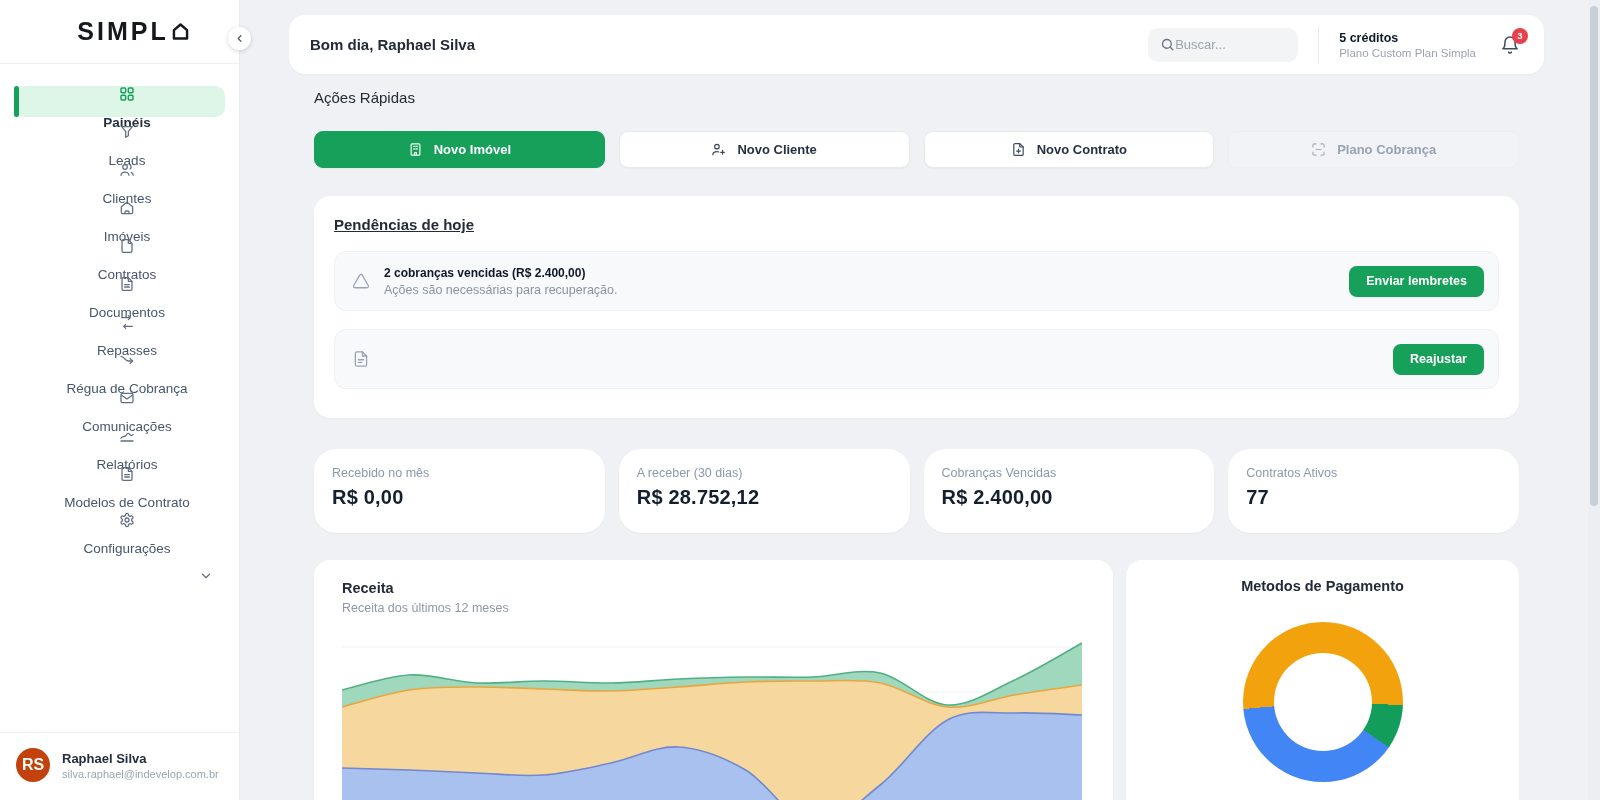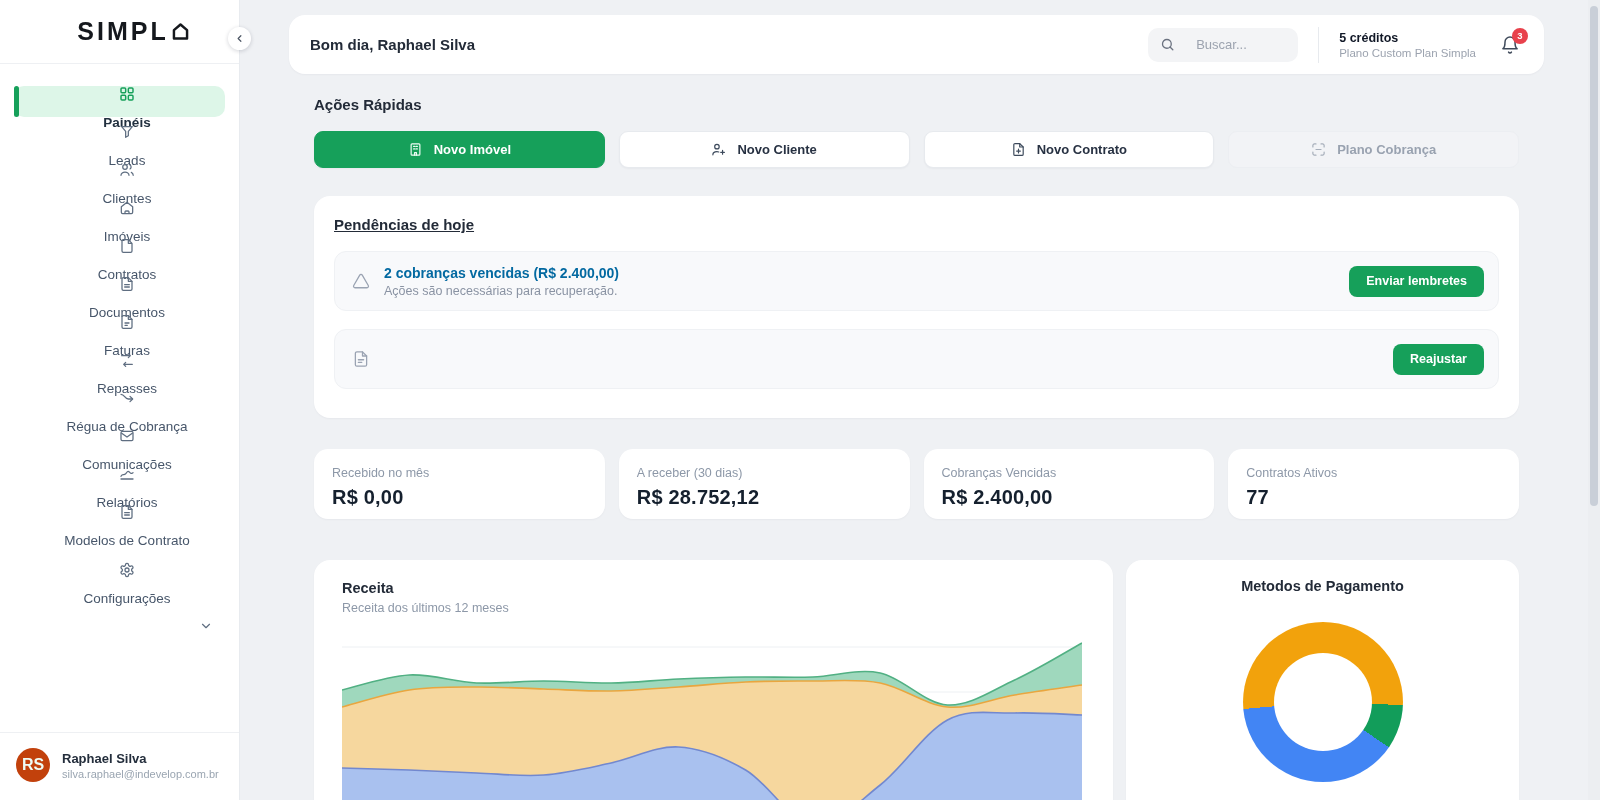--- a/index.html
+++ b/index.html
@@ -28,21 +28,21 @@
     padding-left:15px; border-radius:10px; cursor:pointer; position:relative;
     font-size:13.5px; color:#47566A;flex-direction:column;
   }
   .nav-item svg { stroke:#5F6E81; }
   .nav-item.active { background:#DDF6E8; color:#22303F; font-weight:600; }
   .nav-item.active::before {
     content:""; position:absolute; left:0; top:0; bottom:0; width:4.5px;
     border-radius:6px; background:#16A05A;
   }
   .nav-item.active svg { stroke:#16A05A; }
-  .nav-settings { margin-top:20px; }
+  .nav-settings { margin-top:8px; }
   .nav-chevron { margin-left:auto; margin-right:12px; }
   .user-block {
     position:absolute; left:0; bottom:0; width:100%; border-top:1px solid #EEF0F3;
     padding:15px 16px 18px 16px; display:flex; align-items:center; gap:12px; cursor:pointer; background:#fff;
   }
   .avatar {
     width:34px; height:34px; border-radius:50%; background:#c2410c; color:#EFFCF5;
     font-size:16px; font-weight:700; display:flex; align-items:center; justify-content:center; flex:none;
   }
   .user-name { font-size:13px; font-weight:700; color:#242E3C; }
@@ -51,39 +51,39 @@
   
   .header-card {
     position:absolute; left:289px; top:15px; width:1255px; height:59px;
     background:#FFFFFF; border-radius:16px; box-shadow:0 1px 2px rgba(16,24,40,.04);
     display:flex; align-items:center; padding:0 24px 0 21px;
   }
   .greeting { font-size:15px; font-weight:700; color:#232B38; }
   .header-right { margin-left:auto; display:flex; align-items:center; }
   .search-box {
     width:150px; height:34px; background:#F3F4F6; border-radius:10px;
-    display:flex; align-items:center; gap:21px; padding:0 12px;
+    display:flex; align-items:center; gap:0; padding:0 12px;
   }
   .search-box input {
     border:none; outline:none; background:transparent; width:100%;
     font-size:13px; color:#374151; font-family:inherit;
   }
   .search-box input::placeholder { color:#9CA3AF; }
   .header-divider { width:1px; height:36px; background:#E7EAEE; margin:0 20px; }
   .credits-label { font-size:12.5px; font-weight:700; color:#111827; }
   .plan-label { font-size:11.5px; color:#9CA3AF; margin-top:2px; }
   .bell-wrap { position:relative; margin-left:24px; cursor:pointer; }
   .badge {
     position:absolute; top:-7px; right:-8px; min-width:16px; height:16px; border-radius:8px;
     background:#E8414C; color:#fff; font-size:9.5px; font-weight:700;
     display:flex; align-items:center; justify-content:center; padding:0 4px;
   }
 
   
-  .section-title { position:absolute; left:314px; top:96px; font-size:15px; font-weight:700; color:#232B38;text-align:right; }
+  .section-title { position:absolute; left:314px; top:89px; font-size:15px; font-weight:400; color:#232B38;text-align:right; }
   .qa-row { position:absolute; left:314px; top:131px; width:1205px; display:flex; gap:14px; }
   .qa-btn {
     flex:1; height:37px; border-radius:9px; display:flex; align-items:center; justify-content:center; gap:11px;
     font-size:13px; font-weight:600; cursor:pointer; background:#fff; border:1px solid #E7EAEE;
     color:#273142; box-shadow:0 1px 2px rgba(16,24,40,.04);
   }
   .qa-btn svg { stroke:#3D4A5C; }
   .qa-btn.primary { background:#16A05A; border-color:#16A05A; color:#FFFFFF; }
   .qa-btn.primary svg { stroke:#EFFCF5; }
   .qa-btn.disabled { background:#F2F3F6; border-color:#ECEEF2; color:#99A2B0; box-shadow:none; cursor:default; }
@@ -94,31 +94,31 @@
     position:absolute; left:314px; top:196px; width:1205px; height:222px;
     background:#fff; border-radius:16px; box-shadow:0 1px 2px rgba(16,24,40,.04); padding:20px;
   }
   .pending-title { font-size:15px; font-weight:700; color:#232B38;text-decoration:underline; }
   .pending-item {
     margin-top:18px; height:60px; background:#F8F9FB; border:1px solid #EFF1F4; border-radius:12px;
     display:flex; align-items:center; padding:0 14px 0 17px; gap:14px;
   }
   .pending-item + .pending-item { margin-top:18px; }
   .pending-item svg { stroke:#9AA3B2; flex:none; }
-  .pi-title { font-size:14px; font-weight:700; color:#0369a1; }
+  .pi-title { font-size:12px; font-weight:700; color:#0f172a; }
   .pi-sub { font-size:12.5px; color:#8A93A3; margin-top:3px; }
   .pi-btn {
     margin-left:auto; height:31px; padding:0 17px; border:none; border-radius:8px;
     background:#16A05A; color:#fff; font-size:12.5px; font-weight:600; font-family:inherit; cursor:pointer;
   }
 
   
   .stats-row { position:absolute; left:314px; top:449px; width:1205px; display:flex; gap:14px; }
   .stat-card {
-    flex:1; height:70px; background:#fff; border-radius:14px; box-shadow:0 1px 2px rgba(16,24,40,.04);
+    flex:1; height:84px; background:#fff; border-radius:22px; box-shadow:0 1px 2px rgba(16,24,40,.04);
     padding:17px 18px;
   }
   .stat-label { font-size:12.5px; color:#8D98A8; }
   .stat-value { font-size:20px; font-weight:800; color:#15202E; margin-top:6px; letter-spacing:.2px; }
 
   
   .charts-row { position:absolute; left:314px; top:560px; width:1205px; display:flex; gap:13px; }
   .chart-card {
     background:#fff; border-radius:16px; box-shadow:0 1px 2px rgba(16,24,40,.04); height:400px; padding:20px 28px;
   }
@@ -200,30 +200,20 @@
     </div>
     <div class="nav-item">
       <span>
           <svg width="16" height="16" viewBox="0 0 24 24" fill="none" stroke-width="1.9" stroke-linejoin="round" stroke-linecap="round">
             <path d="M14 2.5H6.5a2 2 0 0 0-2 2v15a2 2 0 0 0 2 2h11a2 2 0 0 0 2-2V8z"></path>
             <path d="M14 2.5V8h5.5"></path>
             <path d="M8.5 13h7M8.5 16.5h7"></path>
           </svg>
         </span>
       <span>Documentos</span>
-    </div>
-    <div class="nav-item">
-      <span>
-          <svg width="16" height="16" viewBox="0 0 24 24" fill="none" stroke-width="1.9" stroke-linejoin="round" stroke-linecap="round">
-            <path d="M14 2.5H6.5a2 2 0 0 0-2 2v15a2 2 0 0 0 2 2h11a2 2 0 0 0 2-2V8z"></path>
-            <path d="M14 2.5V8h5.5"></path>
-            <path d="M9 13.5h6M9 17h3.5"></path>
-          </svg>
-        </span>
-      <span>Faturas</span>
     </div>
     <div class="nav-item">
       <span>
           <svg width="16" height="16" viewBox="0 0 24 24" fill="none" stroke-width="1.9" stroke-linecap="round" stroke-linejoin="round">
             <path d="M17 5.5H4M14 2.5l3 3-3 3"></path>
             <path d="M7 18.5h13M10 15.5l-3 3 3 3"></path>
           </svg>
         </span>
       <span>Repasses</span>
     </div>

